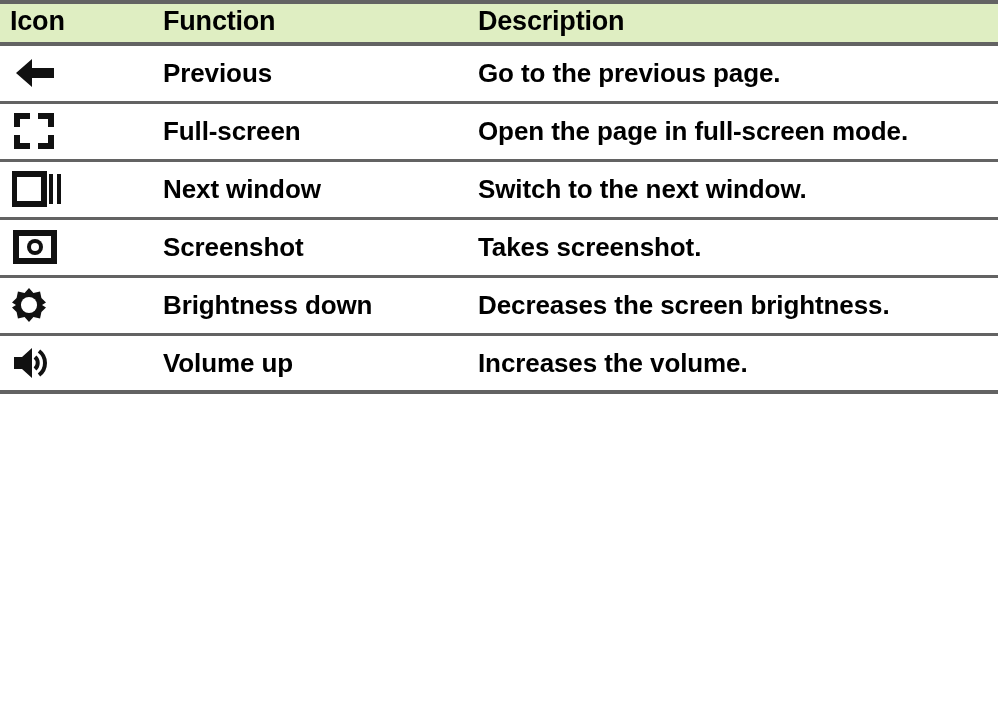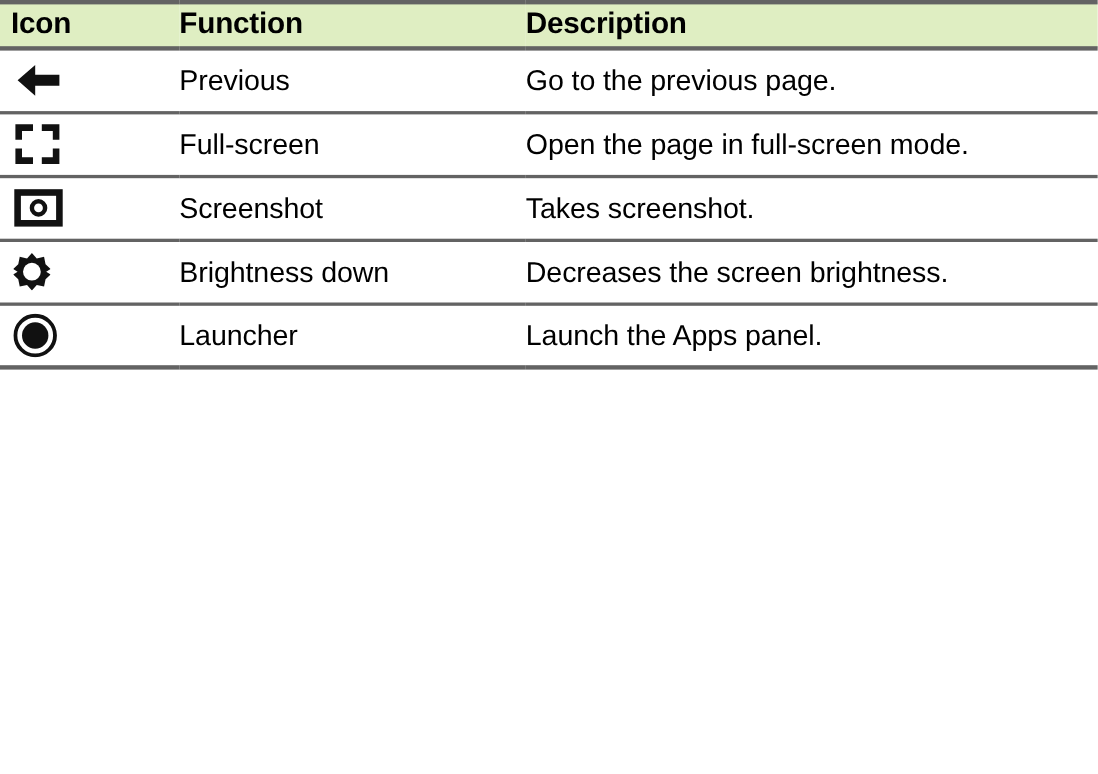--- a/index.html
+++ b/index.html
@@ -55,20 +55,21 @@
     background: #ffffff;
   }
 
   tbody td {
     border-bottom: 3px solid #636363;
     vertical-align: middle;
     font-size: 26px;
     line-height: 1.1;
     padding: 0;
     letter-spacing: -0.1px;
+    font-weight: bold;
   }
 
   tbody tr.data-row:last-child td {
     border-bottom: 4px solid #636363;
   }
 
   td.cell-icon {
     text-align: left;
     padding-left: 0;
   }
@@ -140,20 +141,37 @@
           </div>
         </td>
         <td class="cell-function">
           <span class="fn-text">Full-screen</span>
         </td>
         <td class="cell-description">
           <span class="desc-text">Open the page in full-screen mode.</span>
         </td>
       </tr>
 
+      <tr class="data-row">
+        <td class="cell-icon">
+          <div class="icon-box">
+            <svg width="52" height="36" viewBox="0 0 52 36" aria-hidden="true">
+              <rect x="2" y="3" width="30" height="30" fill="none" stroke="#111111" stroke-width="6"></rect>
+              <rect x="37" y="3" width="4" height="30" fill="#111111"></rect>
+              <rect x="45" y="3" width="4" height="30" fill="#111111"></rect>
+            </svg>
+          </div>
+        </td>
+        <td class="cell-function">
+          <span class="fn-text">Next window</span>
+        </td>
+        <td class="cell-description">
+          <span class="desc-text">Switch to the next window.</span>
+        </td>
+      </tr>
 
       <tr class="data-row">
         <td class="cell-icon">
           <div class="icon-box">
             <svg width="46" height="36" viewBox="0 0 46 36" aria-hidden="true">
               <rect x="1" y="1" width="44" height="34" fill="#111111"></rect>
               <rect x="7" y="7" width="32" height="22" fill="#ffffff"></rect>
               <circle cx="23" cy="18" r="8" fill="#111111"></circle>
               <circle cx="23" cy="18" r="4" fill="#ffffff"></circle>
             </svg>
@@ -180,33 +198,34 @@
           <span class="fn-text">Brightness down</span>
         </td>
         <td class="cell-description">
           <span class="desc-text">Decreases the screen brightness.</span>
         </td>
       </tr>
 
 
 
 
-
-      <tr class="data-row">
-        <td class="cell-icon">
-          <div class="icon-box">
-            <svg width="40" height="40" viewBox="0 0 40 40" aria-hidden="true">
-              <circle cx="20" cy="20" r="18" fill="none" stroke="#111111" stroke-width="3.5"></circle>
-              <circle cx="20" cy="20" r="12" fill="#111111"></circle>
-            </svg>
-          </div>
-        </td>
-        <td class="cell-function">
-          <span class="fn-text">Launcher</span>
-        </td>
-        <td class="cell-description">
-          <span class="desc-text">Launch the Apps panel.</span>
-        </td>
-      </tr>
+      <tr class="data-row">
+        <td class="cell-icon">
+          <div class="icon-box">
+            <svg width="44" height="40" viewBox="0 0 44 40" aria-hidden="true">
+              <path d="M2 14 H10 L20 5 V35 L10 26 H2 Z" fill="#111111"></path>
+              <path d="M23 14 A8 8 0 0 1 23 26" fill="none" stroke="#111111" stroke-width="4"></path>
+              <path d="M27 8 A15 15 0 0 1 27 32" fill="none" stroke="#111111" stroke-width="4"></path>
+            </svg>
+          </div>
+        </td>
+        <td class="cell-function">
+          <span class="fn-text">Volume up</span>
+        </td>
+        <td class="cell-description">
+          <span class="desc-text">Increases the volume.</span>
+        </td>
+      </tr>
+
 
     </tbody>
   </table>
 </div>
 
 </body></html>

